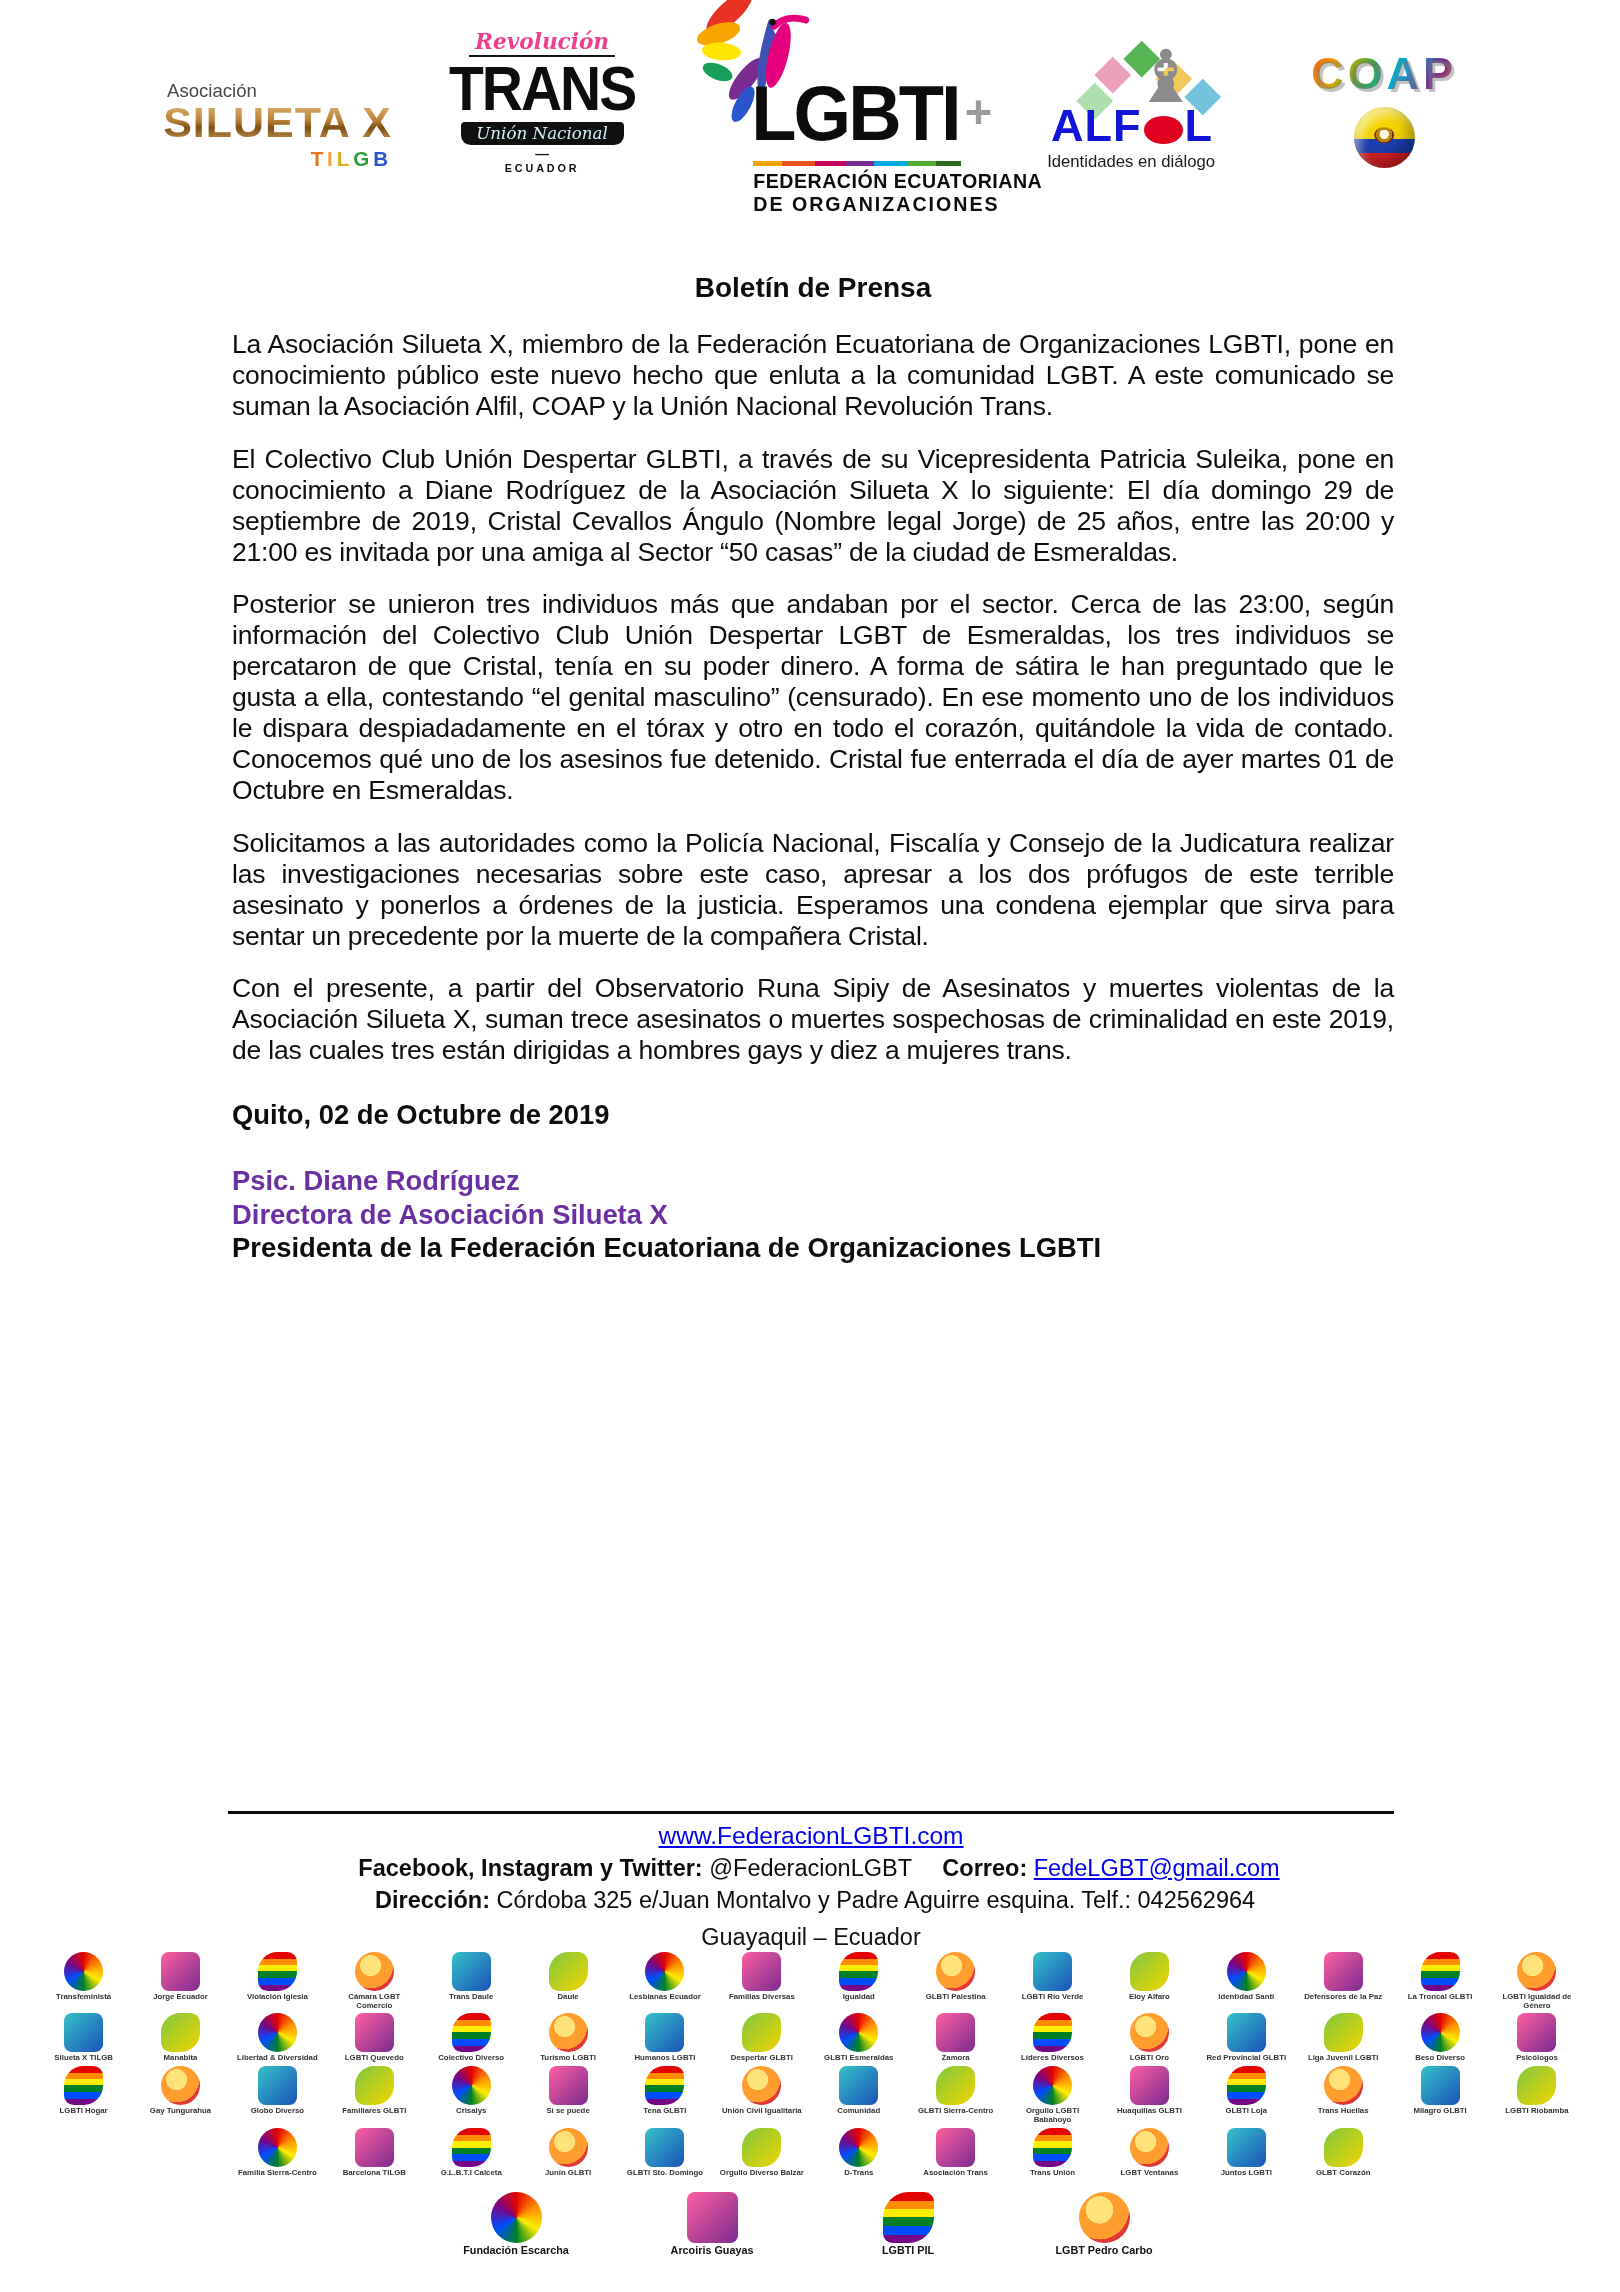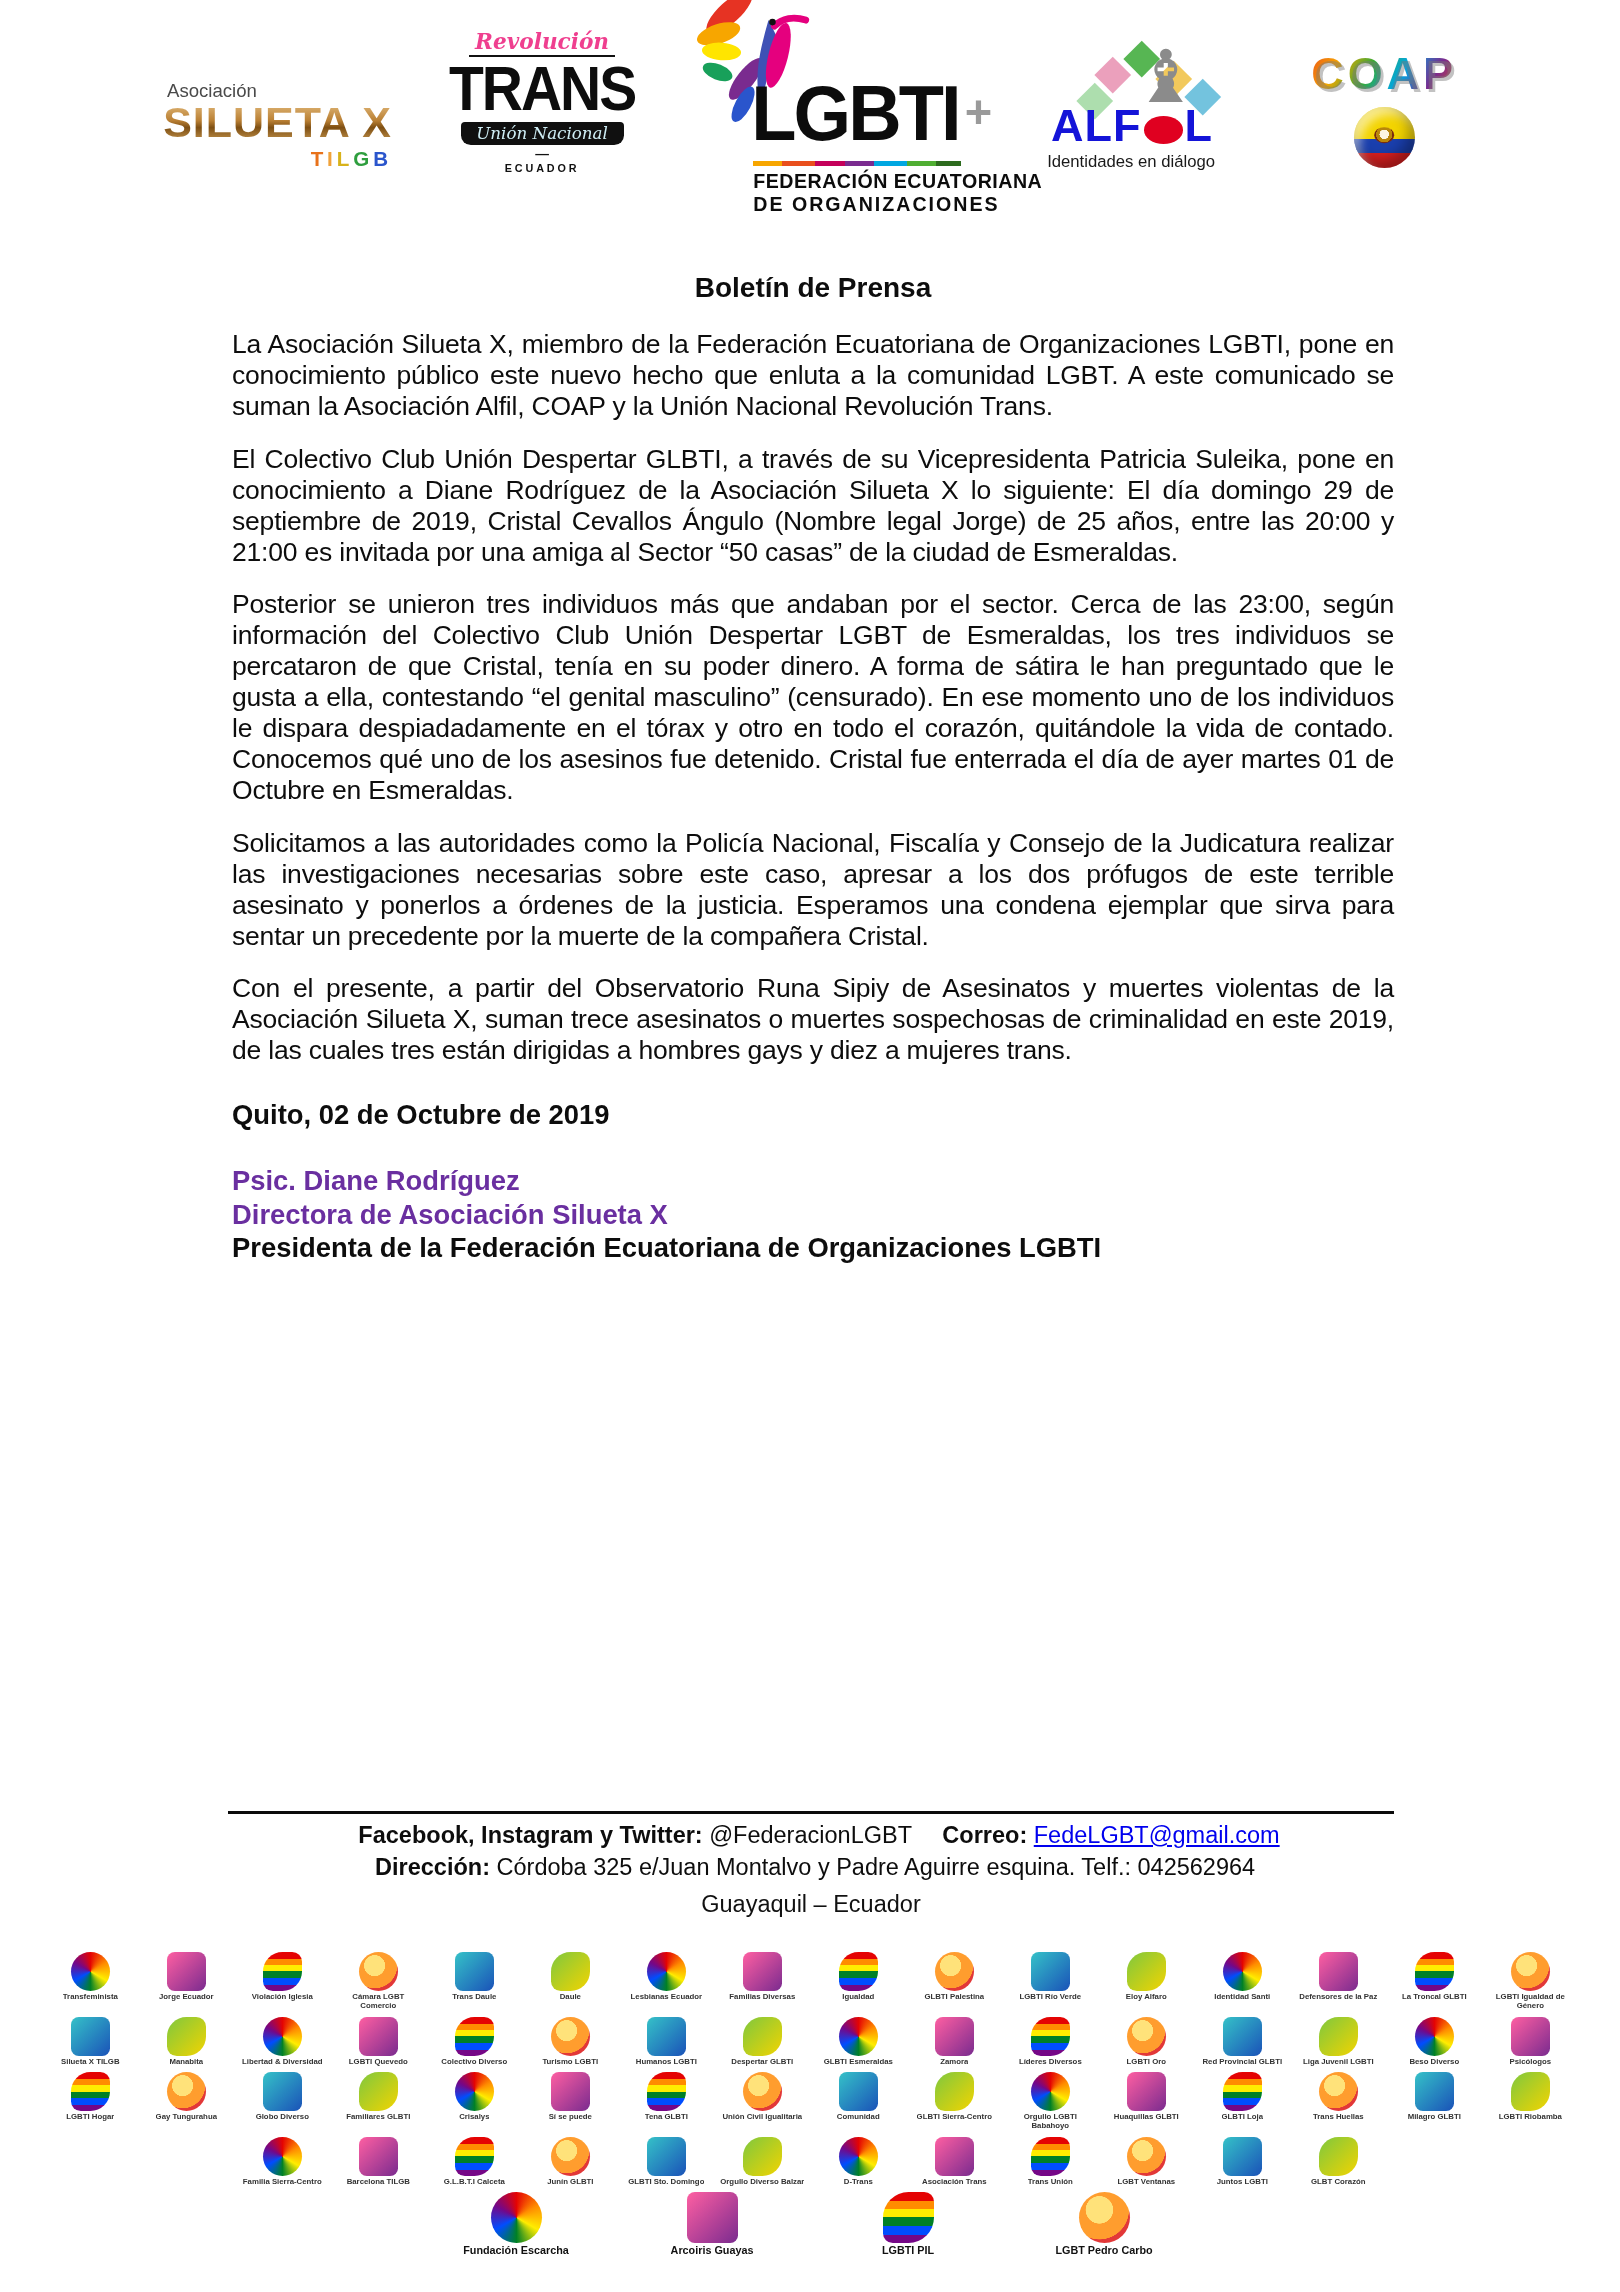--- a/index.html
+++ b/index.html
@@ -108,21 +108,21 @@
   .footer .rule{border-top:3.9px solid #0a0a0a;margin-bottom:7.8px;}
   .footer a{color:#0000EE;text-decoration:underline;cursor:pointer;}
   .footer .site{font-size:24.5px;}
   .footer .line{font-size:23.5px;margin-top:4.9px;color:#0d0d0d;}
   .footer .line b{font-weight:bold;margin-left:16px;}
   .footer .line span{margin-right:7.8px;}
   .footer .city{font-size:23.5px;font-weight:normal;margin-top:10px;}
 
   
   .collage{position:absolute;left:9.8px;top:1952px;width:1601px;
-    display:flex;flex-wrap:wrap;justify-content:center;column-gap:6.9px;row-gap:2.9px;gap:6px;}
+    display:flex;flex-wrap:wrap;justify-content:center;column-gap:6.9px;row-gap:2.9px;}
   .tile{width:90px;display:flex;flex-direction:column;align-items:center;}
   .tile .chip{width:39px;height:39px;}
   .tile .tlabel{font-size:7.8px;line-height:8.8px;text-align:center;color:#333;margin-top:2px;
     max-height:17.6px;overflow:hidden;font-weight:bold;}
   .chip.s0{border-radius:50%;}
   .chip.s1{border-radius:7.8px;}
   .chip.s2{border-radius:50% 9.8px 50% 9.8px;}
   .chip.c0{background:conic-gradient(#e40303,#ff8c00,#ffed00,#008026,#004dff,#750787,#e40303);}
   .chip.c1{background:linear-gradient(135deg,#ff5fa2,#7a2b8f);}
   .chip.c2{background:linear-gradient(180deg,#e40303 0 17%,#ff8c00 17% 34%,#ffed00 34% 50%,#008026 50% 67%,#004dff 67% 84%,#750787 84% 100%);}
@@ -220,20 +220,21 @@
 
     <div class="sig">
       <div class="purple">Psic. Diane Rodríguez</div>
       <div class="purple">Directora de Asociación Silueta X</div>
       <div class="black">Presidenta de la Federación Ecuatoriana de Organizaciones LGBTI</div>
     </div>
   </div>
 
   <div class="footer">
     <div class="rule"></div>
+    <div class="site"><a>www.FederacionLGBTI.com</a></div>
     <div class="line">
       <b>Facebook, Instagram y Twitter:</b>
       <span>@FederacionLGBT</span>
       <b>Correo:</b>
       <a>FedeLGBT@gmail.com</a>
     </div>
     <div class="line">
       <b>Dirección:</b>
       <span>Córdoba 325 e/Juan Montalvo y Padre Aguirre esquina. Telf.: 042562964</span>
     </div>

